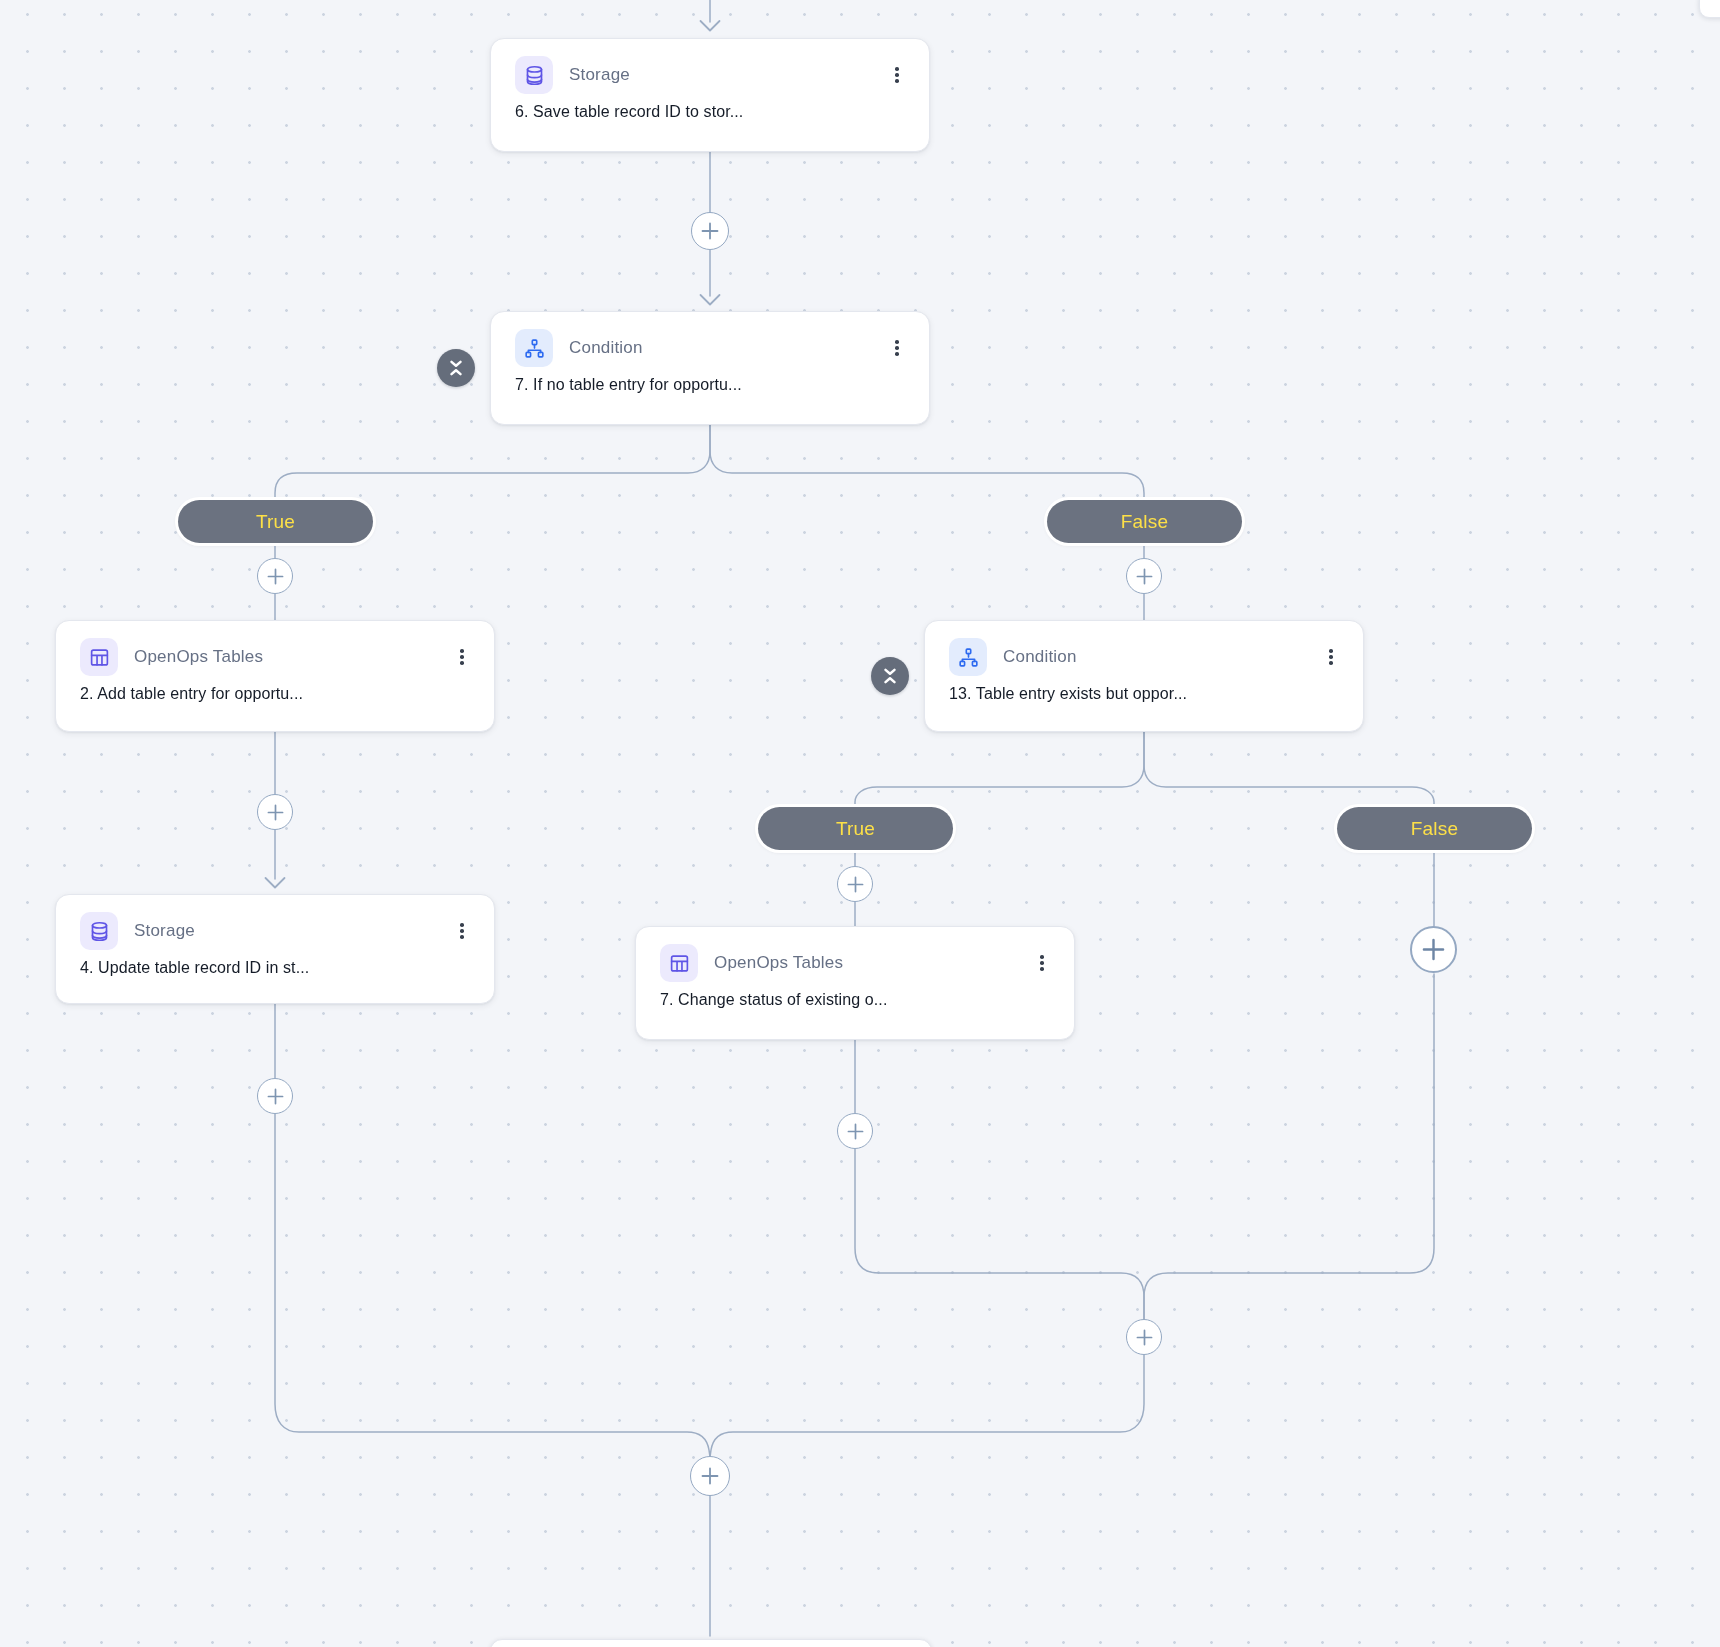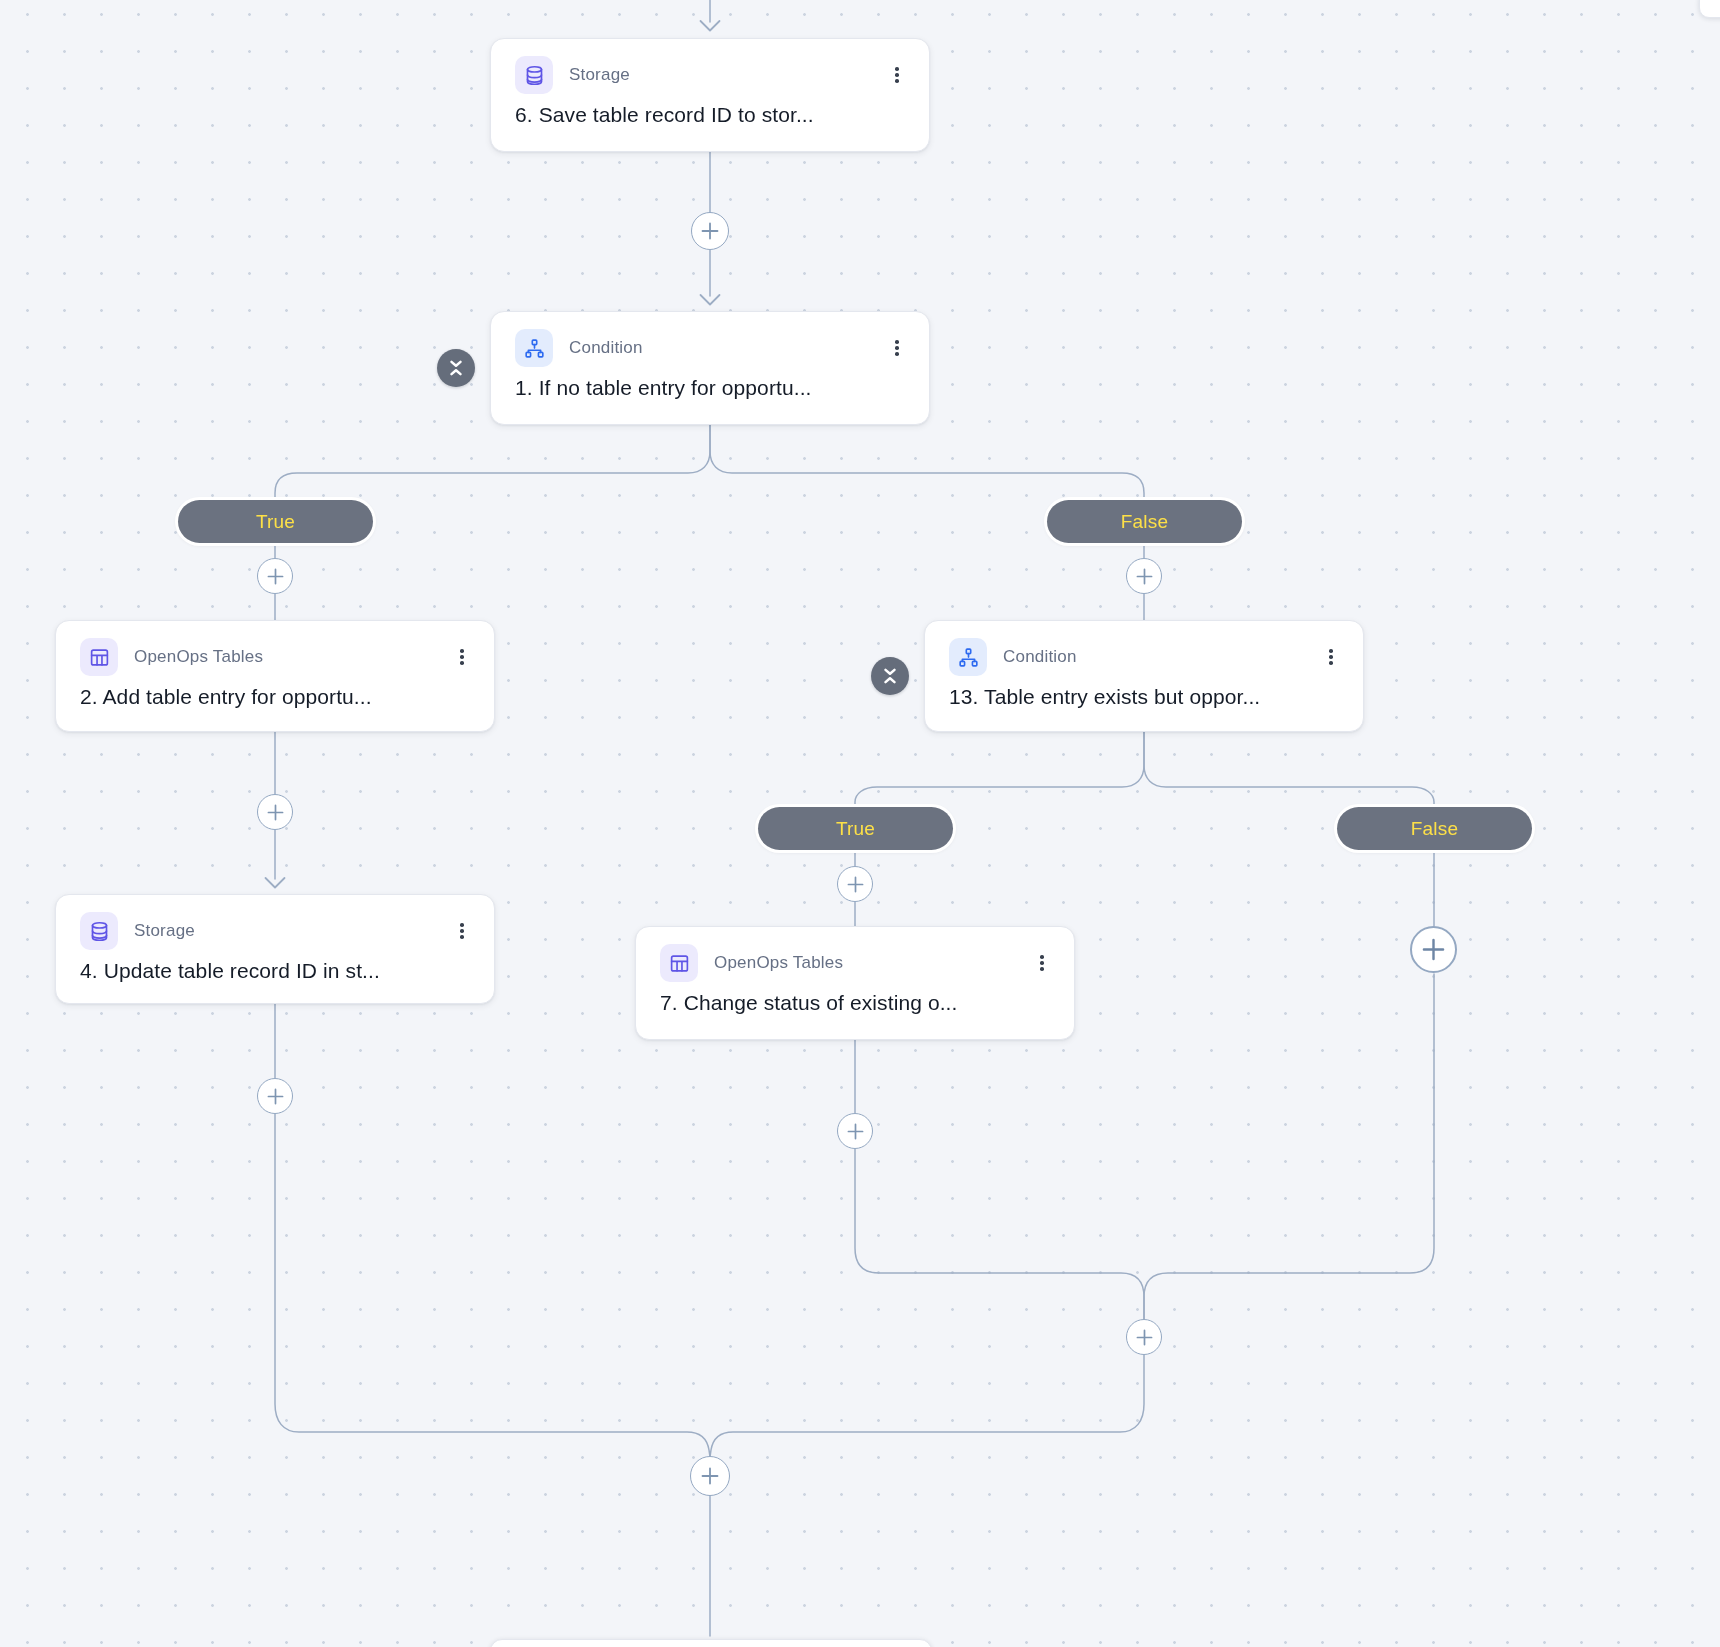--- a/index.html
+++ b/index.html
@@ -45,21 +45,21 @@
     flex:1 1 auto;
     letter-spacing:.2px;
   }
   .dots{
     display:flex;flex-direction:column;align-items:center;gap:2.5px;
     padding:4px 6px;cursor:pointer;flex:0 0 auto;
   }
   .dots i{width:3.6px;height:3.6px;border-radius:50%;background:#38404e;display:block;}
   .node-title{
     margin-top:9px;
-    font-size:21px;font-weight:500;color:#151c28;
+    font-size:16px;font-weight:500;color:#151c28;
     letter-spacing:.1px;
     white-space:nowrap;overflow:hidden;
   }
 
   .pill{
     position:absolute;z-index:2;
     width:195px;height:43px;
     background:#6b7280;
     border-radius:22px;
     box-shadow:0 0 0 3px #ffffff,0 1px 5px rgba(16,24,40,.18);
@@ -175,21 +175,21 @@
           <path d="M12 7.5 V11.5 M5 16.5 V14 H19 V16.5"></path>
         </svg>
       </span>
       <span class="node-app">Condition</span>
       <span class="dots">
           <i></i>
           <i></i>
           <i></i>
         </span>
     </div>
-    <div class="node-title">1. If no table entry for opportu...</div>
+    <div class="node-title">7. If no table entry for opportu...</div>
   </div>
 
   <div class="pill" style="left:178px;top:500px">
     <span>True</span>
   </div>
   <div class="pill" style="left:1047px;top:500px">
     <span>False</span>
   </div>
 
   <div class="plus plus-36" style="left:257px;top:558px">

